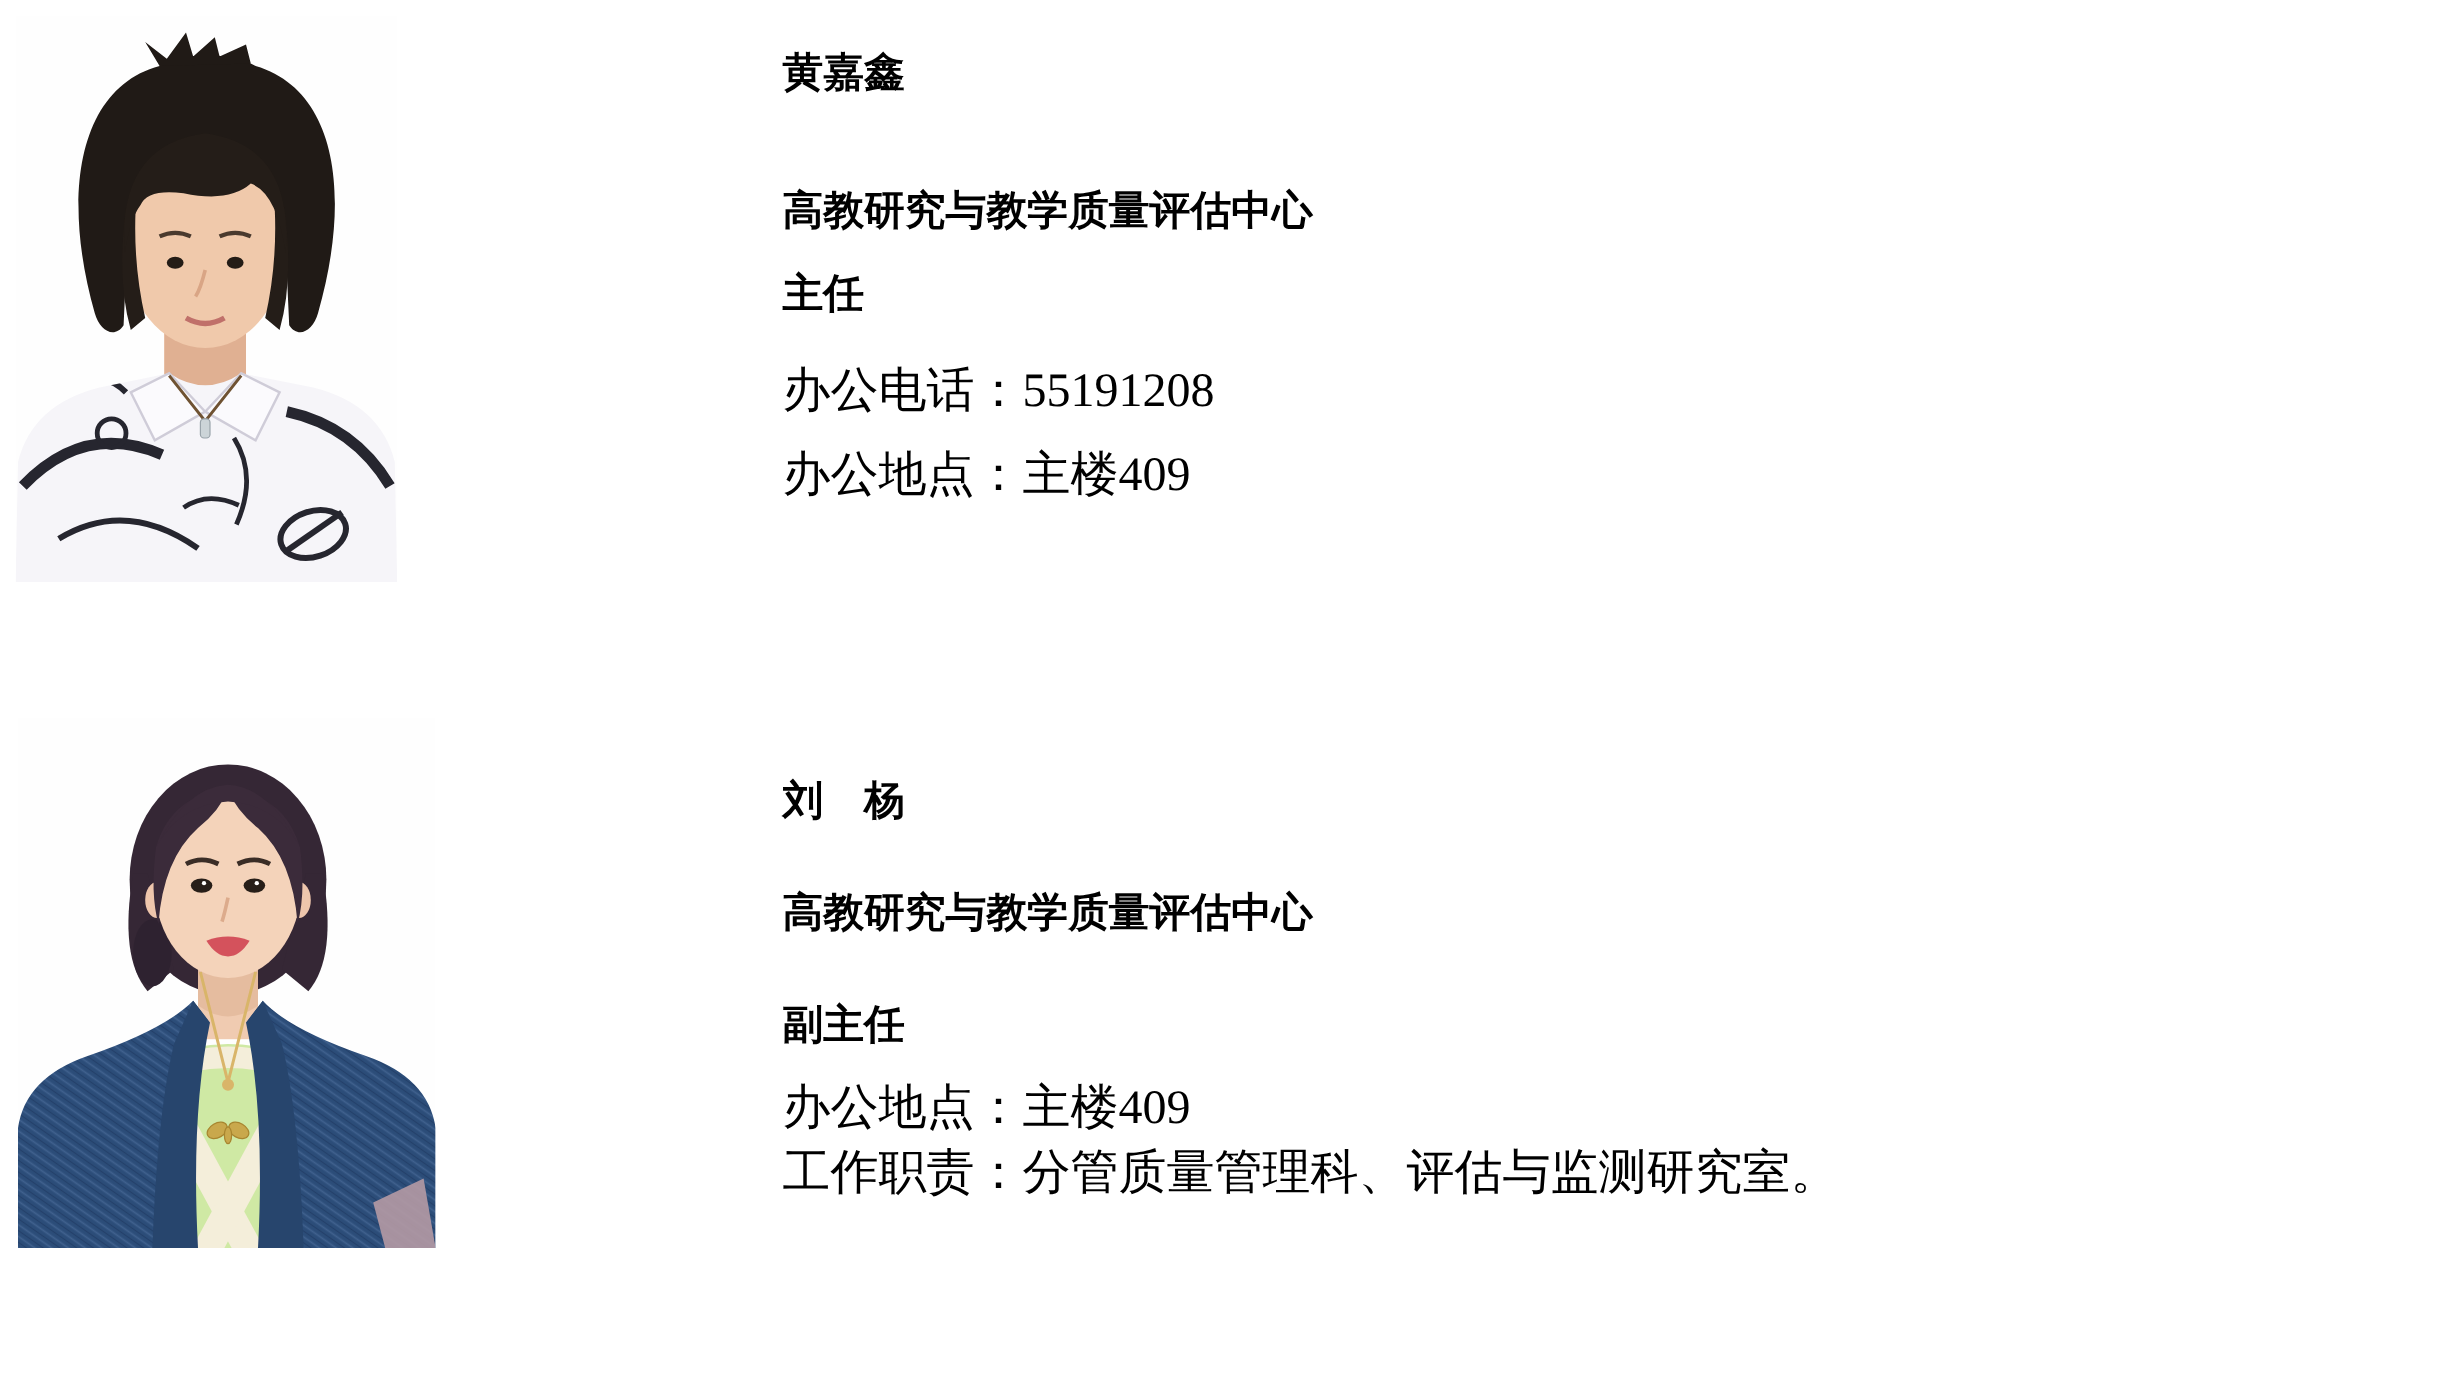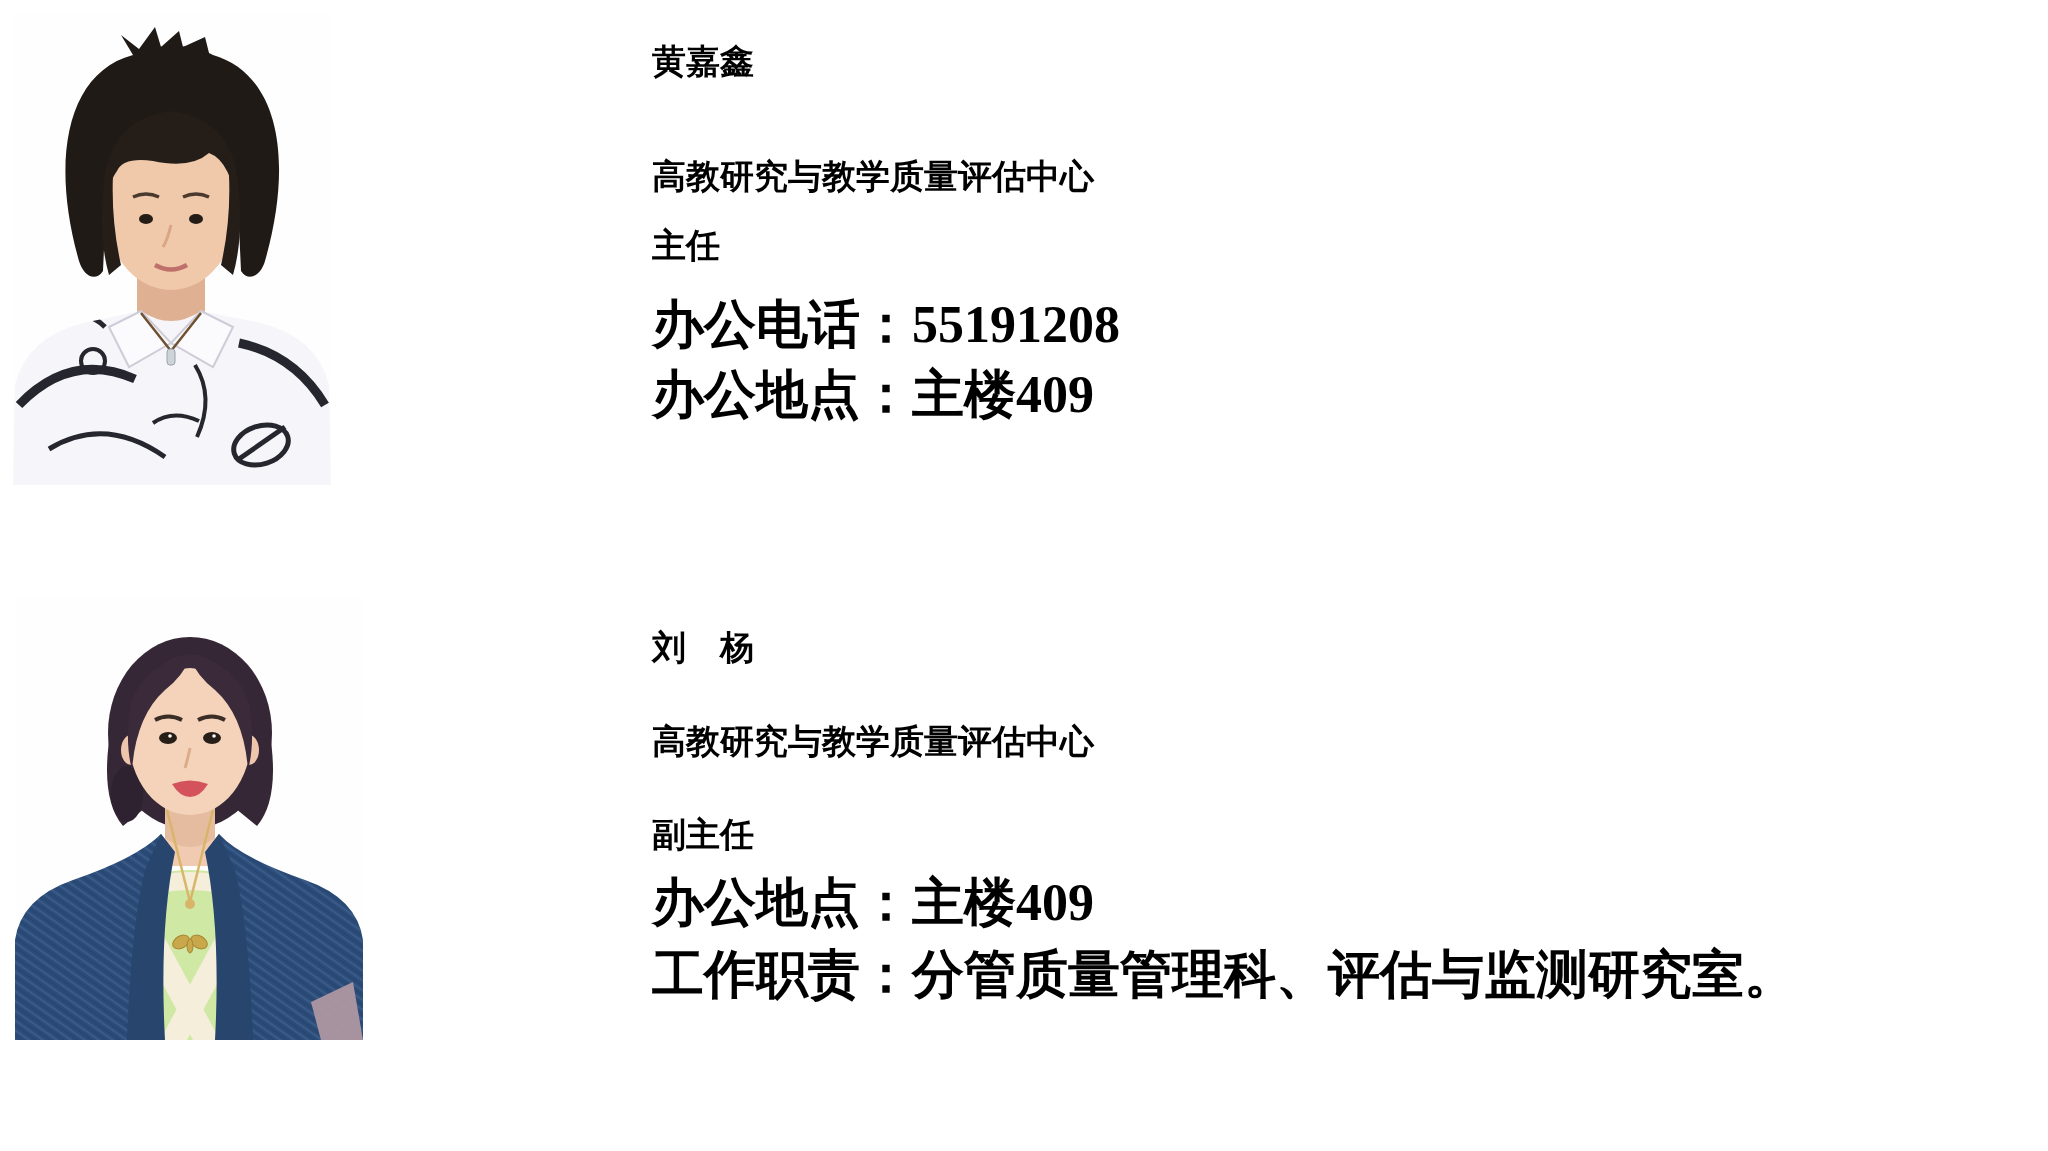--- a/index.html
+++ b/index.html
@@ -9,35 +9,35 @@
     font-family:"Liberation Serif","DejaVu Serif",serif;
     color:#000000;
   }
   .portrait{position:absolute;}
   .portrait svg{display:block;width:100%;height:100%;}
   .photo1{left:13px;top:13px;width:318px;height:472px;}
   .photo2{left:15px;top:598px;width:348px;height:442px;}
 
   .text-col{position:absolute;left:652px;font-weight:bold;white-space:nowrap;}
   .p1{top:37px;}
-  .p2{top:623px;}
+  .p2{top:643px;}
   .hline{font-size:34px;line-height:50px;margin:0;font-weight:bold;}
-  .iline{font-size:52px;line-height:40px;margin:0;font-weight:bold;}
+  .iline{font-size:40px;line-height:40px;margin:0;font-weight:normal;}
 
   .profile1 .dept{margin-top:65px;}
   .profile1 .title{margin-top:19px;}
   .profile1 .phone{margin-top:34px;}
   .profile1 .loc{margin-top:30px;}
   .profile1 .duty{margin-top:30px;}
 
   .profile2 .dept{margin-top:44px;}
   .profile2 .title{margin-top:43px;}
   .profile2 .phone{margin-top:37px;}
   .profile2 .loc{margin-top:23px;}
-  .profile2 .duty{margin-top:32px;}
+  .profile2 .duty{margin-top:14px;}
 </style>
 </head>
 <body>
 
 <section class="profile1">
 
   <div class="portrait photo1">
     <svg viewBox="0 0 318 472" xmlns="http://www.w3.org/2000/svg">
       <defs>
         <clipPath id="blouse1clip">

